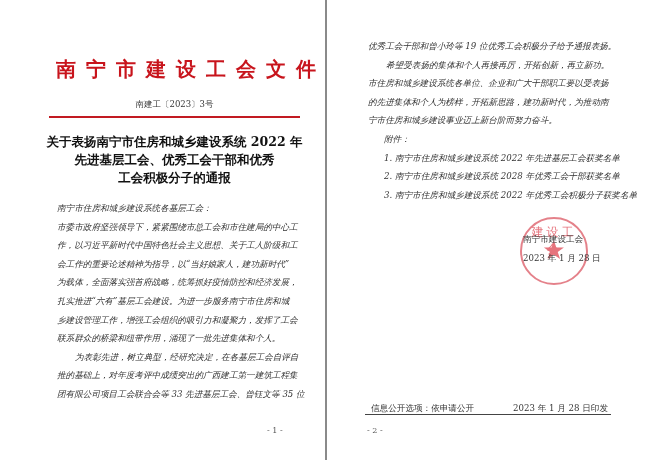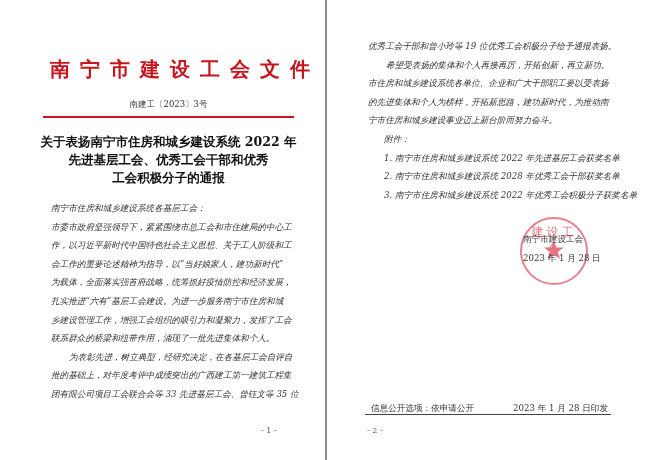--- a/index.html
+++ b/index.html
@@ -1,19 +1,19 @@
 <!DOCTYPE html>
 <html><head>
 <meta charset="utf-8">
 <style>
   html, body { margin:0; padding:0; }
   body { width:650px; height:460px; background:#ffffff; position:relative; overflow:hidden;
          font-family:"DejaVu Serif", "Liberation Serif", serif; color:#2a2a2a; }
   .page { position:absolute; top:0; height:460px; background:#fff; }
-  #page-left { left:6px; width:300px; }
+  #page-left { left:12px; width:300px; }
   #page-right { left:327px; width:323px; }
   .divider { position:absolute; left:325px; top:0; width:2px; height:460px; background:#8a8a8a; }
   .header-title { position:absolute; left:44px; top:56px; width:244px; text-align:center;
                   color:#c8141c; font-size:20px; font-weight:bold; letter-spacing:10px; white-space:nowrap;
                   font-family:"DejaVu Serif", serif; }
   .doc-no { position:absolute; left:0; width:325px; top:99px; text-align:center; font-size:8.5px; color:#333; }
   .red-rule { position:absolute; left:37px; top:116px; width:251px; height:2px; background:#c21a22; }
   .title { position:absolute; left:30px; width:265px; top:133px; text-align:center; font-size:12.5px;
            font-weight:bold; line-height:18px; color:#111; }
   .title div { white-space:nowrap; }

